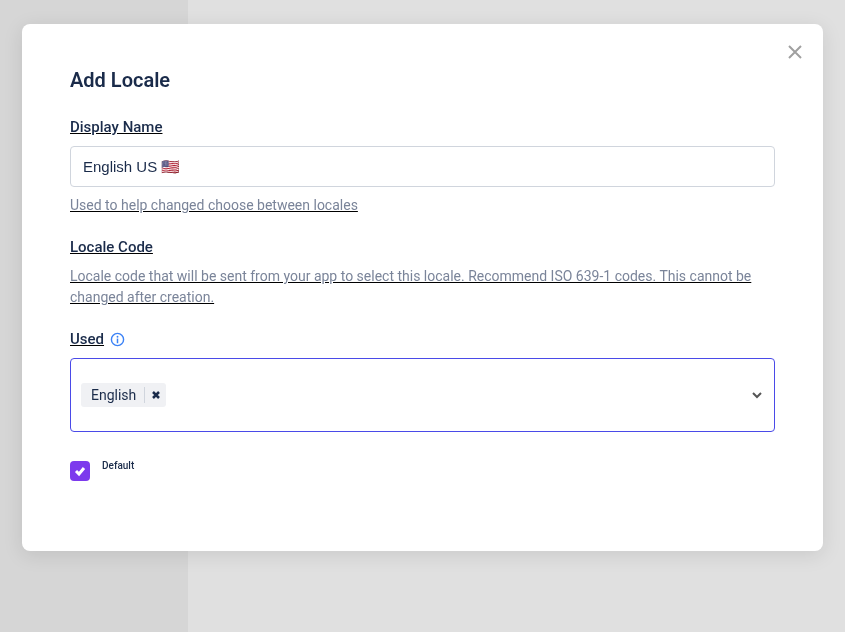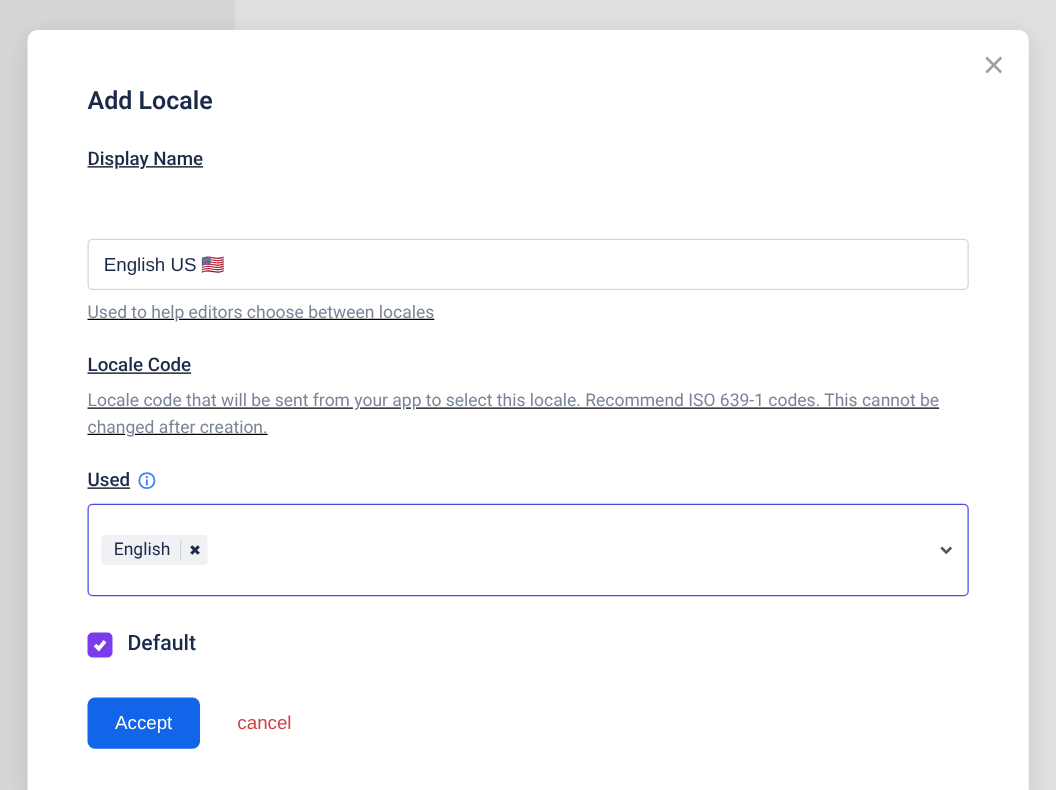--- a/index.html
+++ b/index.html
@@ -78,21 +78,20 @@
       gap: 6px;
     }
     .text-input {
       width: 100%;
       padding: 11px 12px;
       border: 1px solid #d0d5dd;
       border-radius: 4px;
       font-size: 15px;
       color: #1a2b4a;
       outline: none;
-      margin-top: 45px;
     }
     .help-text {
       font-size: 14px;
       color: #7a8499;
       margin-top: 8px;
       line-height: 1.5;
     }
     .info-icon {
       display: inline-flex;
       width: 15px;
@@ -174,21 +173,21 @@
       width: 12px;
       height: 12px;
       stroke: #fff;
       stroke-width: 3;
       fill: none;
     }
     .checkbox-content {
       flex: 1;
     }
     .checkbox-label {
-      font-size: 17px;
+      font-size: 10px;
       font-weight: 500;
       color: #1a2b4a;
       margin-bottom: 3px;
     }
     .checkbox-help {
       font-size: 14px;
       color: #7a8499;
     }
     .button-row {
       display: flex;
@@ -224,21 +223,21 @@
     <svg viewBox="0 0 16 16" fill="none">
         <path d="M2 2 L14 14 M14 2 L2 14"></path>
       </svg>
   </div>
 
   <h2 class="modal-title">Add Locale</h2>
 
   <div class="field-group">
     <div class="field-label">Display Name</div>
     <input type="text" class="text-input" value="English US 🇺🇸" style="">
-    <div class="help-text">Used to help editors choose between locales</div>
+    <div class="help-text">Used to help changed choose between locales</div>
   </div>
 
   <div class="field-group">
     <div class="field-label">Locale Code</div>
     <div class="help-text">Locale code that will be sent from your app to select this locale. Recommend ISO 639-1 codes. This cannot be changed after creation.</div>
   </div>
 
   <div class="field-group" style="margin-bottom:0;">
     <div class="field-label">
       <span>Used</span>
@@ -273,17 +272,13 @@
     <div class="checkbox">
       <svg viewBox="0 0 12 12">
           <path d="M2 6 L5 9 L10 3"></path>
         </svg>
     </div>
     <div class="checkbox-content">
       <div class="checkbox-label">Default</div>
     </div>
   </div>
 
-  <div class="button-row">
-    <button class="primary-btn">Accept</button>
-    <button class="cancel-btn">cancel</button>
-  </div>
 </div>
 
 </body></html>

